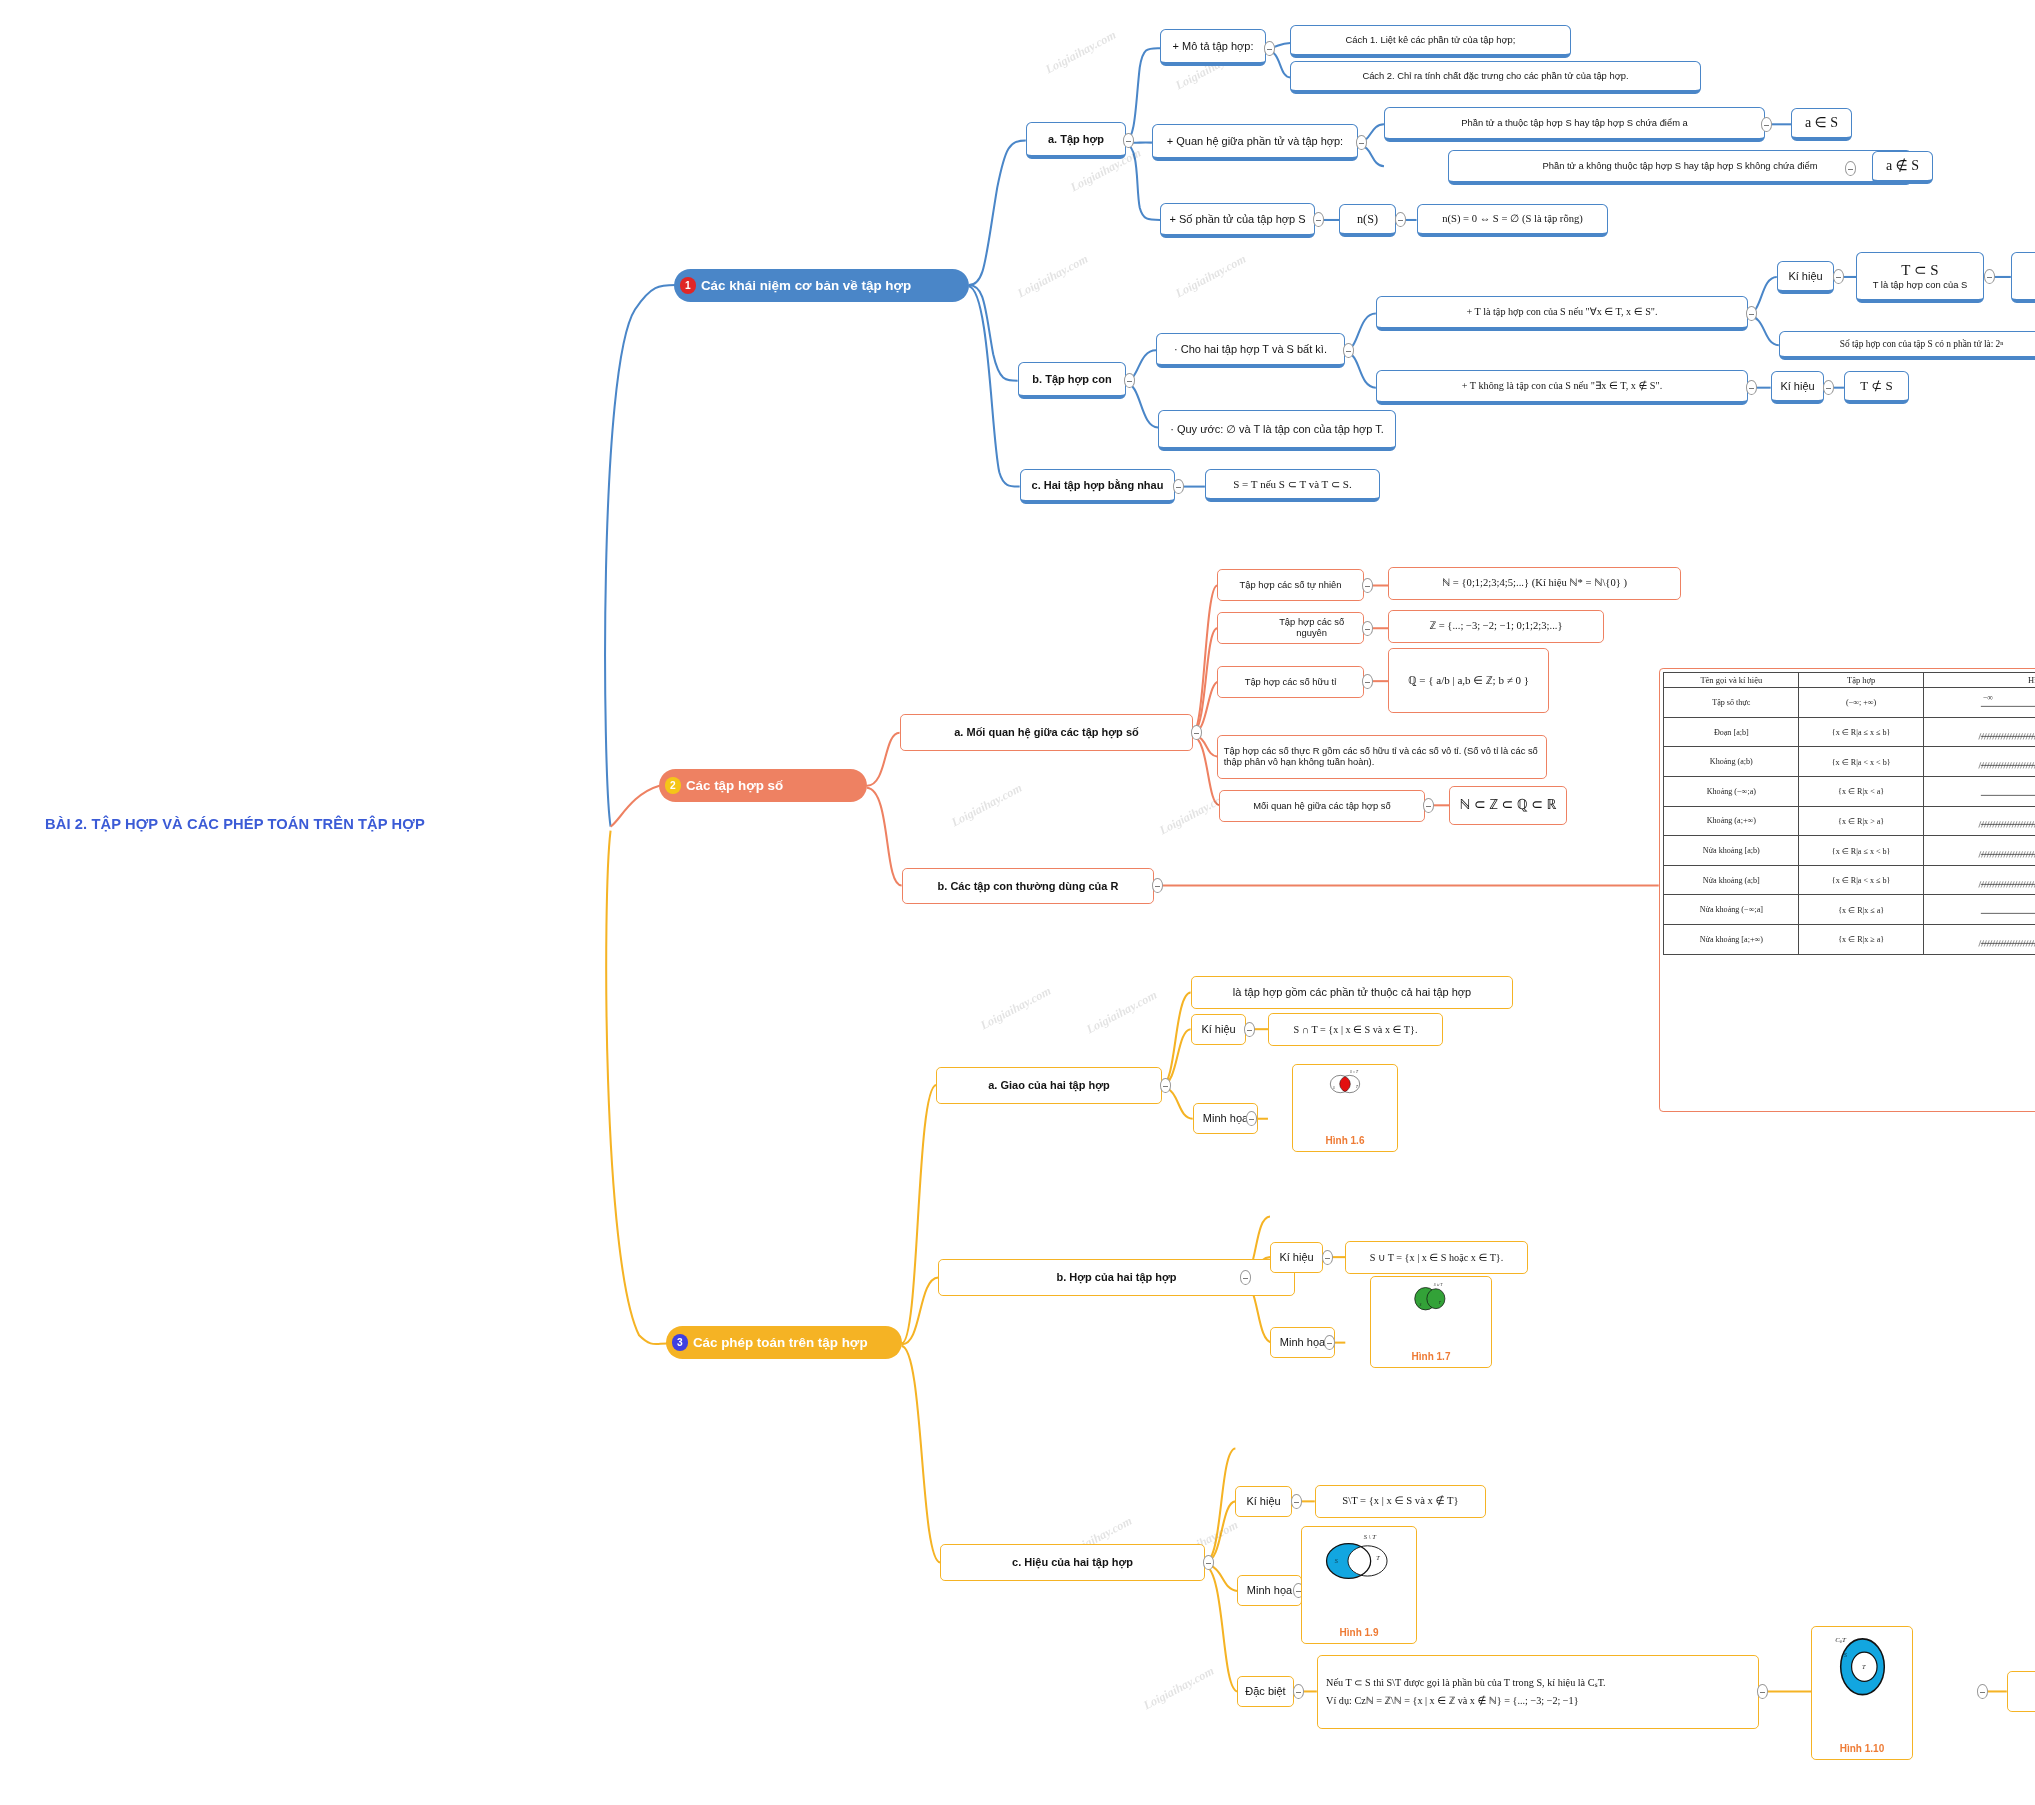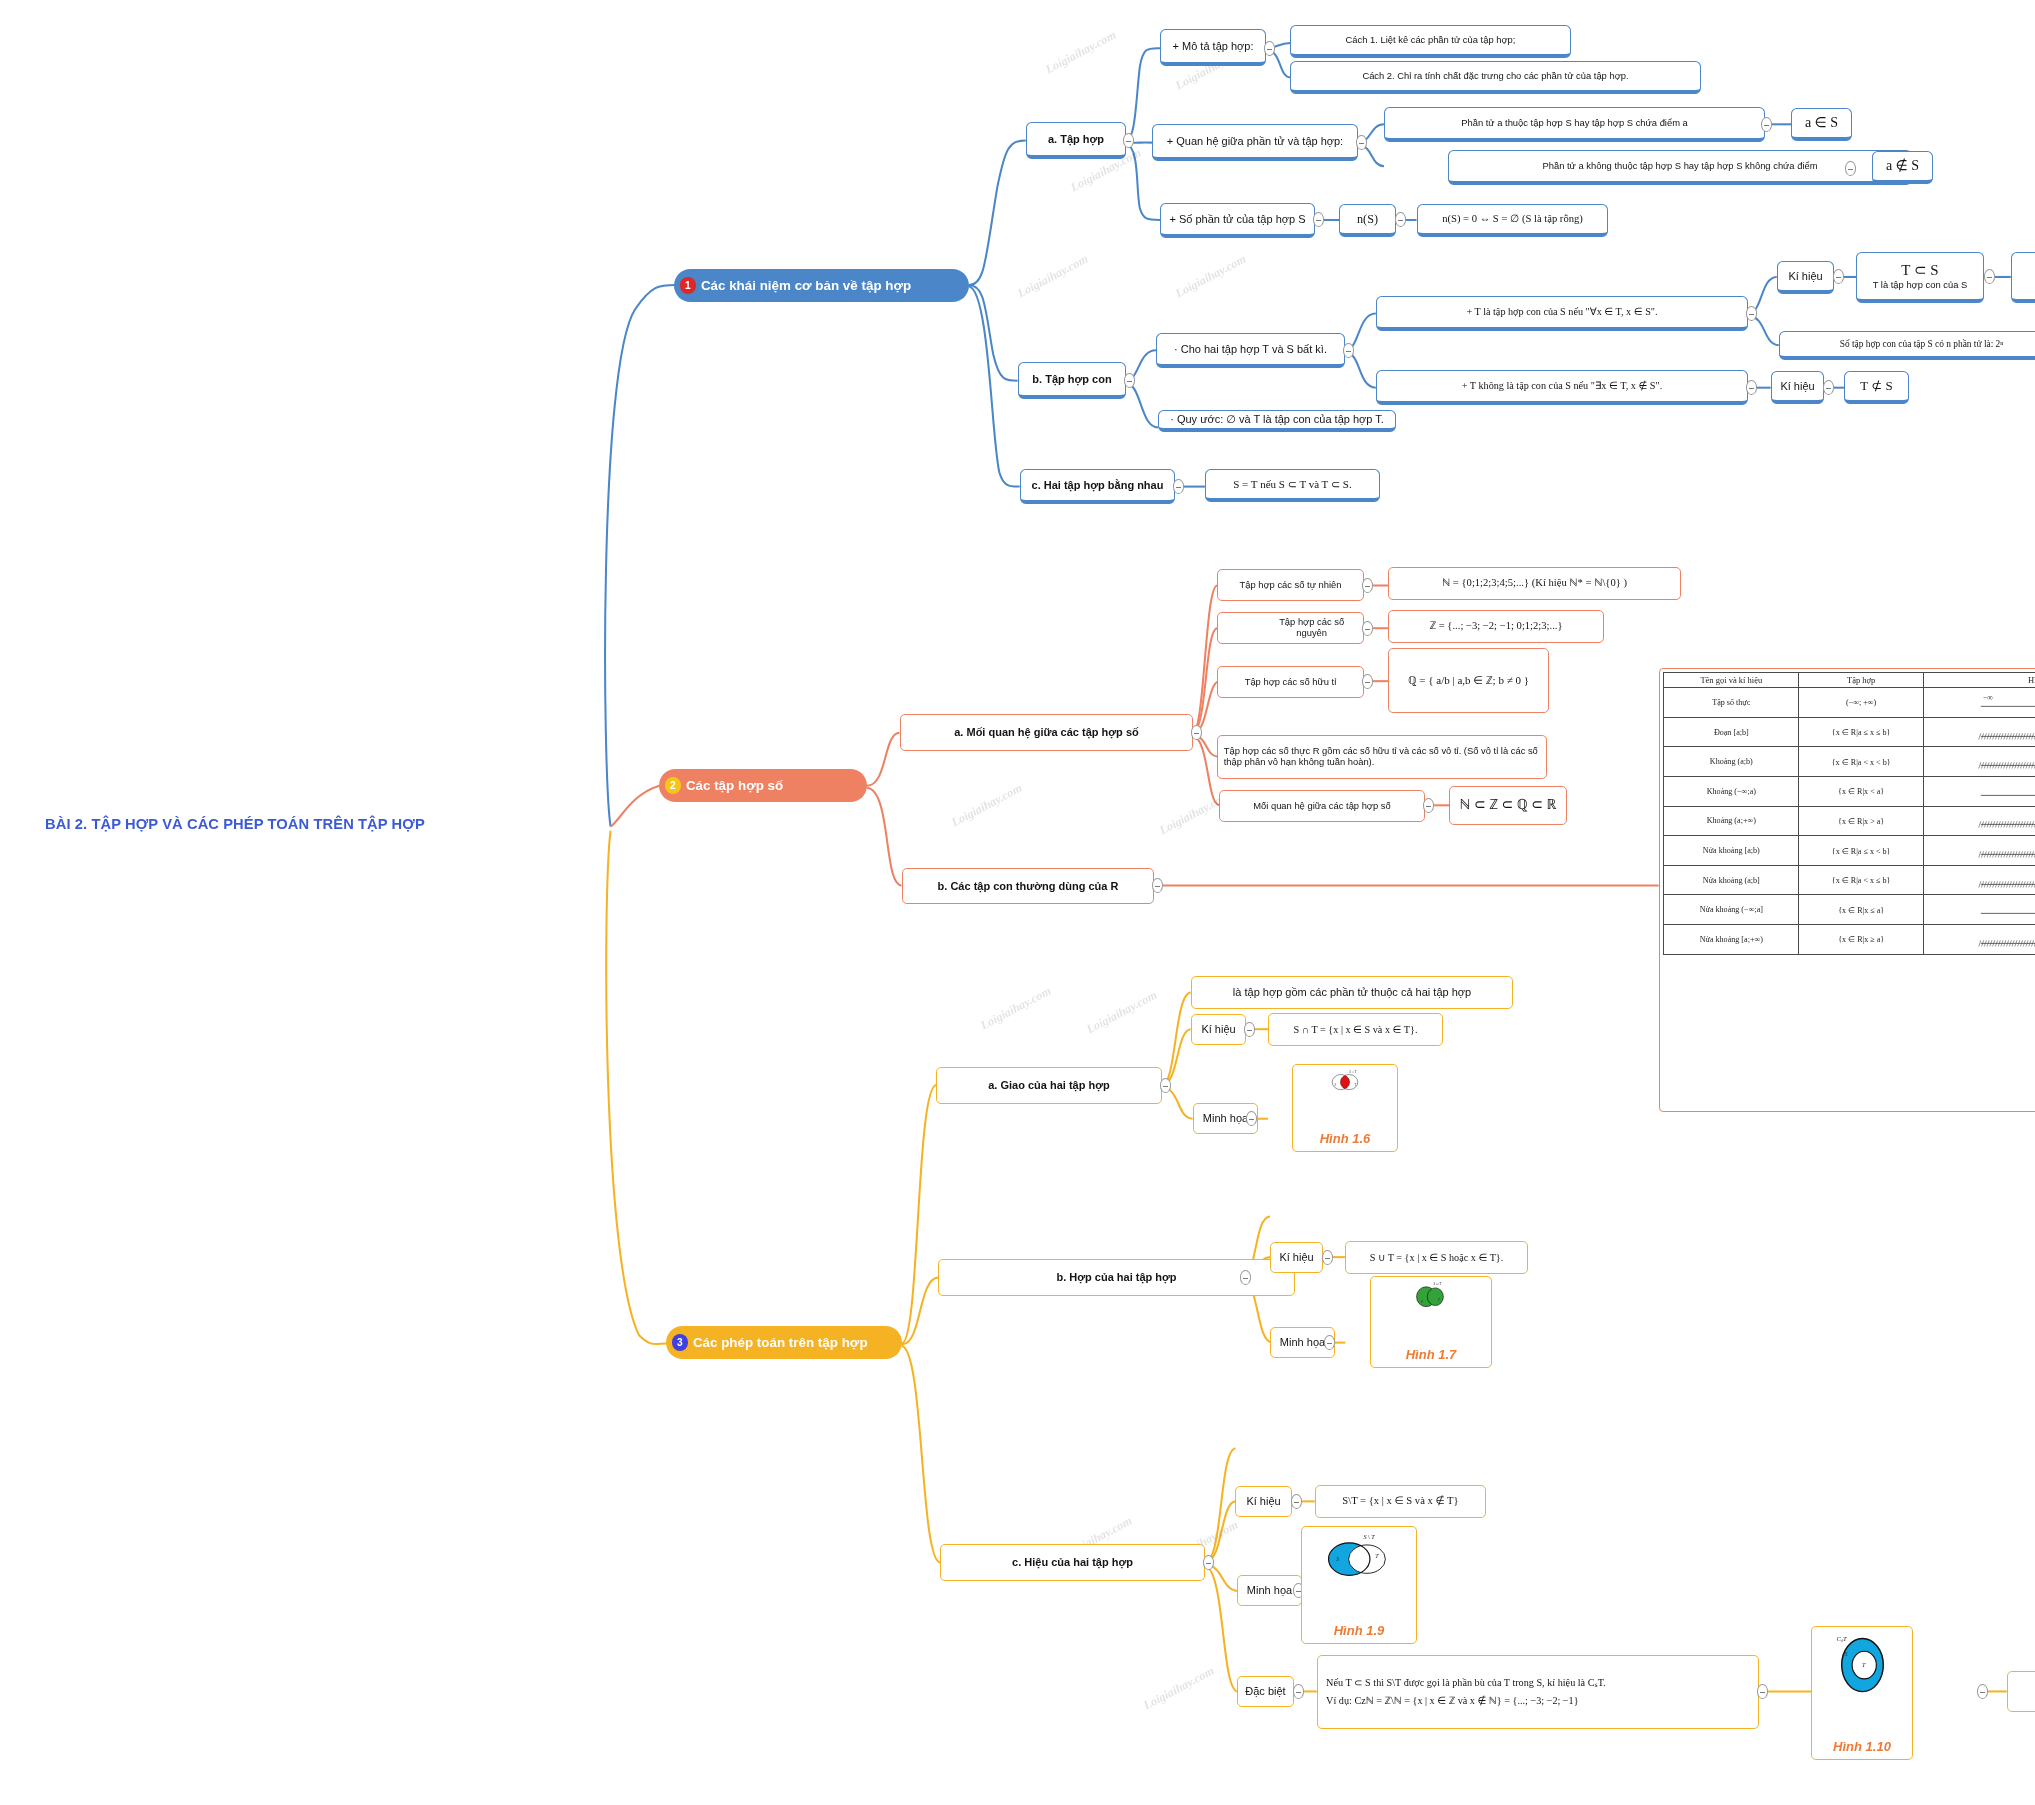--- a/index.html
+++ b/index.html
@@ -76,21 +76,21 @@
     border:0.8px solid #9a9a9a;
     border-radius:50%;
     background:#fff;
   }
   .handle:after {
     content:""; position:absolute; left:2px; right:2px; top:6.5px;
     height:0.8px; background:#7a7a7a;
   }
 
   
-  .cap { color:#ee7b35; font-weight:bold; font-style:italic; font-size:13px;margin-top:38px; }
+  .cap { color:#ee7b35; font-weight:bold; font-size:10px;margin-top:38px; }
 
   
   .fig { flex-direction:column; gap:1.6px; padding:4.1px 3.3px; }
 
   
   #tbl-wrap {
     position:absolute;
     border:1.2px solid #ee8162;
     border-radius:4.1px;
     background:#fff;
@@ -346,21 +346,21 @@
     </div>
   <div class="handle" style="left:1746px;top:380px;"></div>
   <div class="node bx" style="left:1771px;top:371px;width:53px;height:33px;">
       <span>Kí hiệu</span>
     </div>
   <div class="handle" style="left:1823px;top:380px;"></div>
   <div class="node bx serif" style="left:1844px;top:371px;width:65px;height:33px;font-size:13px;">
       <span>T ⊄ S</span>
     </div>
 
-  <div class="node bx" style="left:1158px;top:410px;width:238px;height:22px;">
+  <div class="node bx" style="left:1158px;top:410px;width:238px;height:41px;">
       <span>· Quy ước: ∅ và T là tập con của tập hợp T.</span>
     </div>
 
   <div class="node bx bold" style="left:1020px;top:469px;width:155px;height:35px;">
       <span>c. Hai tập hợp bằng nhau</span>
     </div>
   <div class="handle" style="left:1173px;top:479px;"></div>
   <div class="node bx serif" style="left:1205px;top:469px;width:175px;height:33px;font-size:11px;">
       <span>S = T  nếu  S ⊂ T  và  T ⊂ S.</span>
     </div>

